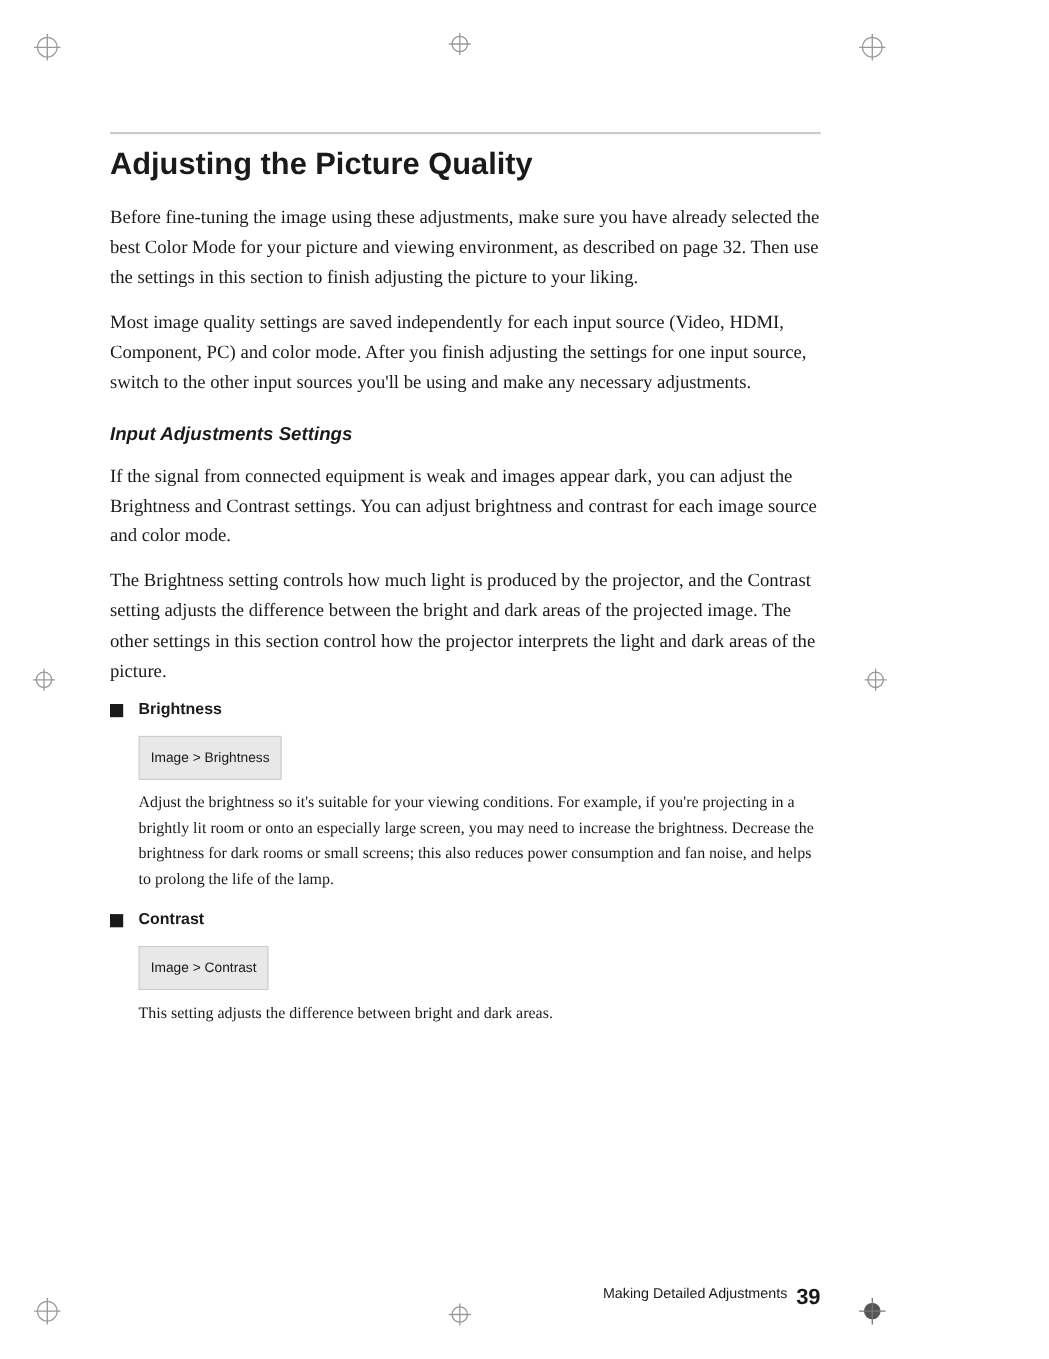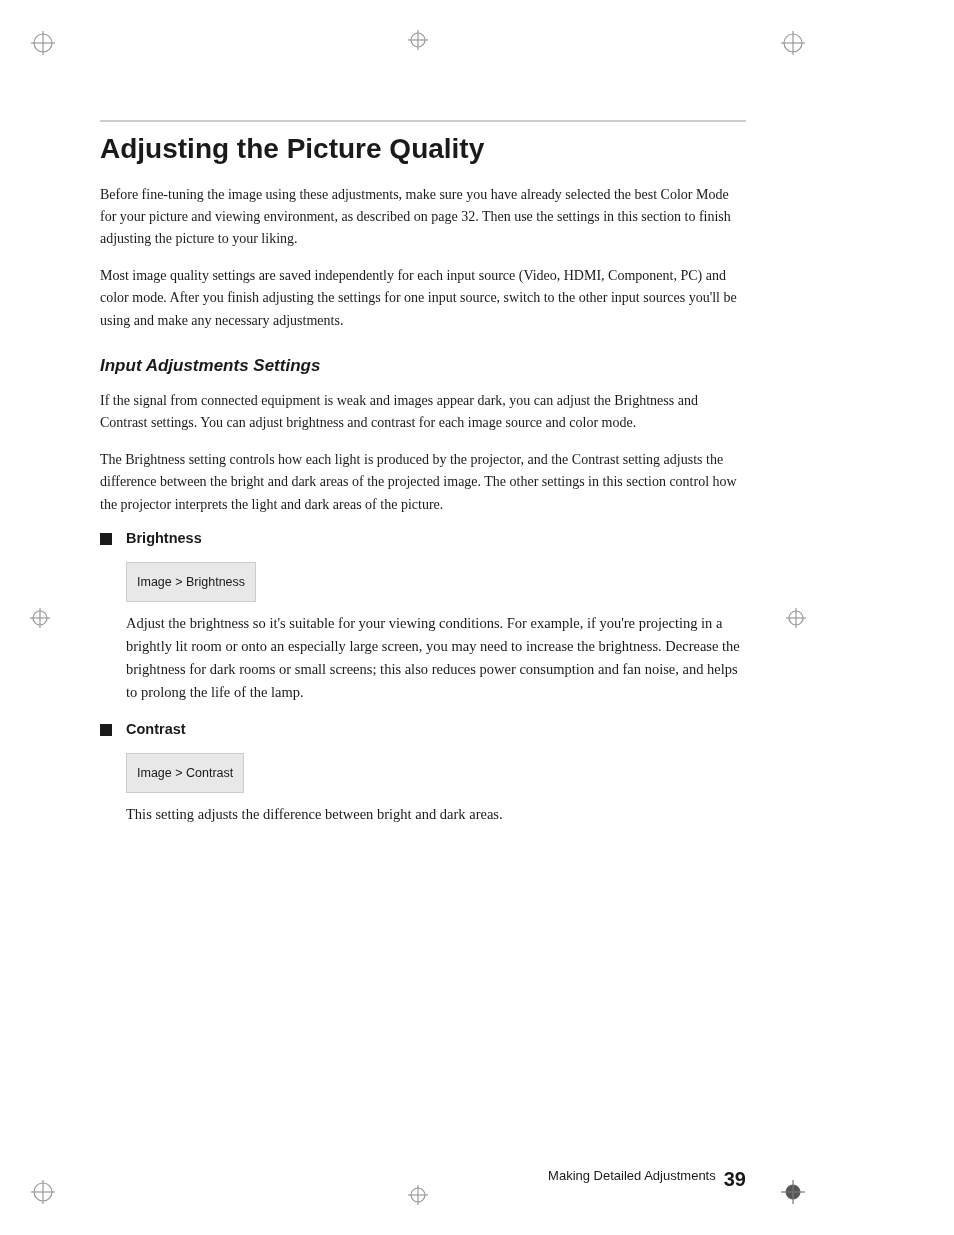--- a/index.html
+++ b/index.html
@@ -73,21 +73,21 @@
       font-weight: bold;
       font-family: Arial, Helvetica, sans-serif;
       color: #1a1a1a;
       border-top: 2px solid #cccccc;
       padding-top: 10px;
       margin-bottom: 18px;
       line-height: 1.2;
     }
 
     .body-text {
-      font-size: 14px;
+      font-size: 17px;
       line-height: 1.6;
       margin-bottom: 14px;
       color: #1a1a1a;
     }
 
     .note-text {
       font-size: 14px;
       line-height: 1.6;
       margin-bottom: 18px;
       color: #1a1a1a;
@@ -282,21 +282,21 @@
 
     <p class="body-text">Before fine-tuning the image using these adjustments, make sure you have already selected the best Color Mode for your picture and viewing environment, as described on page 32. Then use the settings in this section to finish adjusting the picture to your liking.</p>
 
     <p class="body-text">Most image quality settings are saved independently for each input source (Video, HDMI, Component, PC) and color mode. After you finish adjusting the settings for one input source, switch to the other input sources you'll be using and make any necessary adjustments.</p>
 
 
     <h2 class="section-heading">Input Adjustments Settings</h2>
 
     <p class="body-text">If the signal from connected equipment is weak and images appear dark, you can adjust the Brightness and Contrast settings. You can adjust brightness and contrast for each image source and color mode.</p>
 
-    <p class="body-text">The Brightness setting controls how each light is produced by the projector, and the Contrast setting adjusts the difference between the bright and dark areas of the projected image. The other settings in this section control how the projector interprets the light and dark areas of the picture.</p>
+    <p class="body-text">The Brightness setting controls how much light is produced by the projector, and the Contrast setting adjusts the difference between the bright and dark areas of the projected image. The other settings in this section control how the projector interprets the light and dark areas of the picture.</p>
 
     
     <div class="bullet-item">
       <div class="bullet-square"></div>
       <div>
         <div class="bullet-label">Brightness</div>
       </div>
     </div>
     <div class="menu-path-box">Image &gt; Brightness</div>
     <p class="bullet-body-text">Adjust the brightness so it's suitable for your viewing conditions. For example, if you're projecting in a brightly lit room or onto an especially large screen, you may need to increase the brightness. Decrease the brightness for dark rooms or small screens; this also reduces power consumption and fan noise, and helps to prolong the life of the lamp.</p>

